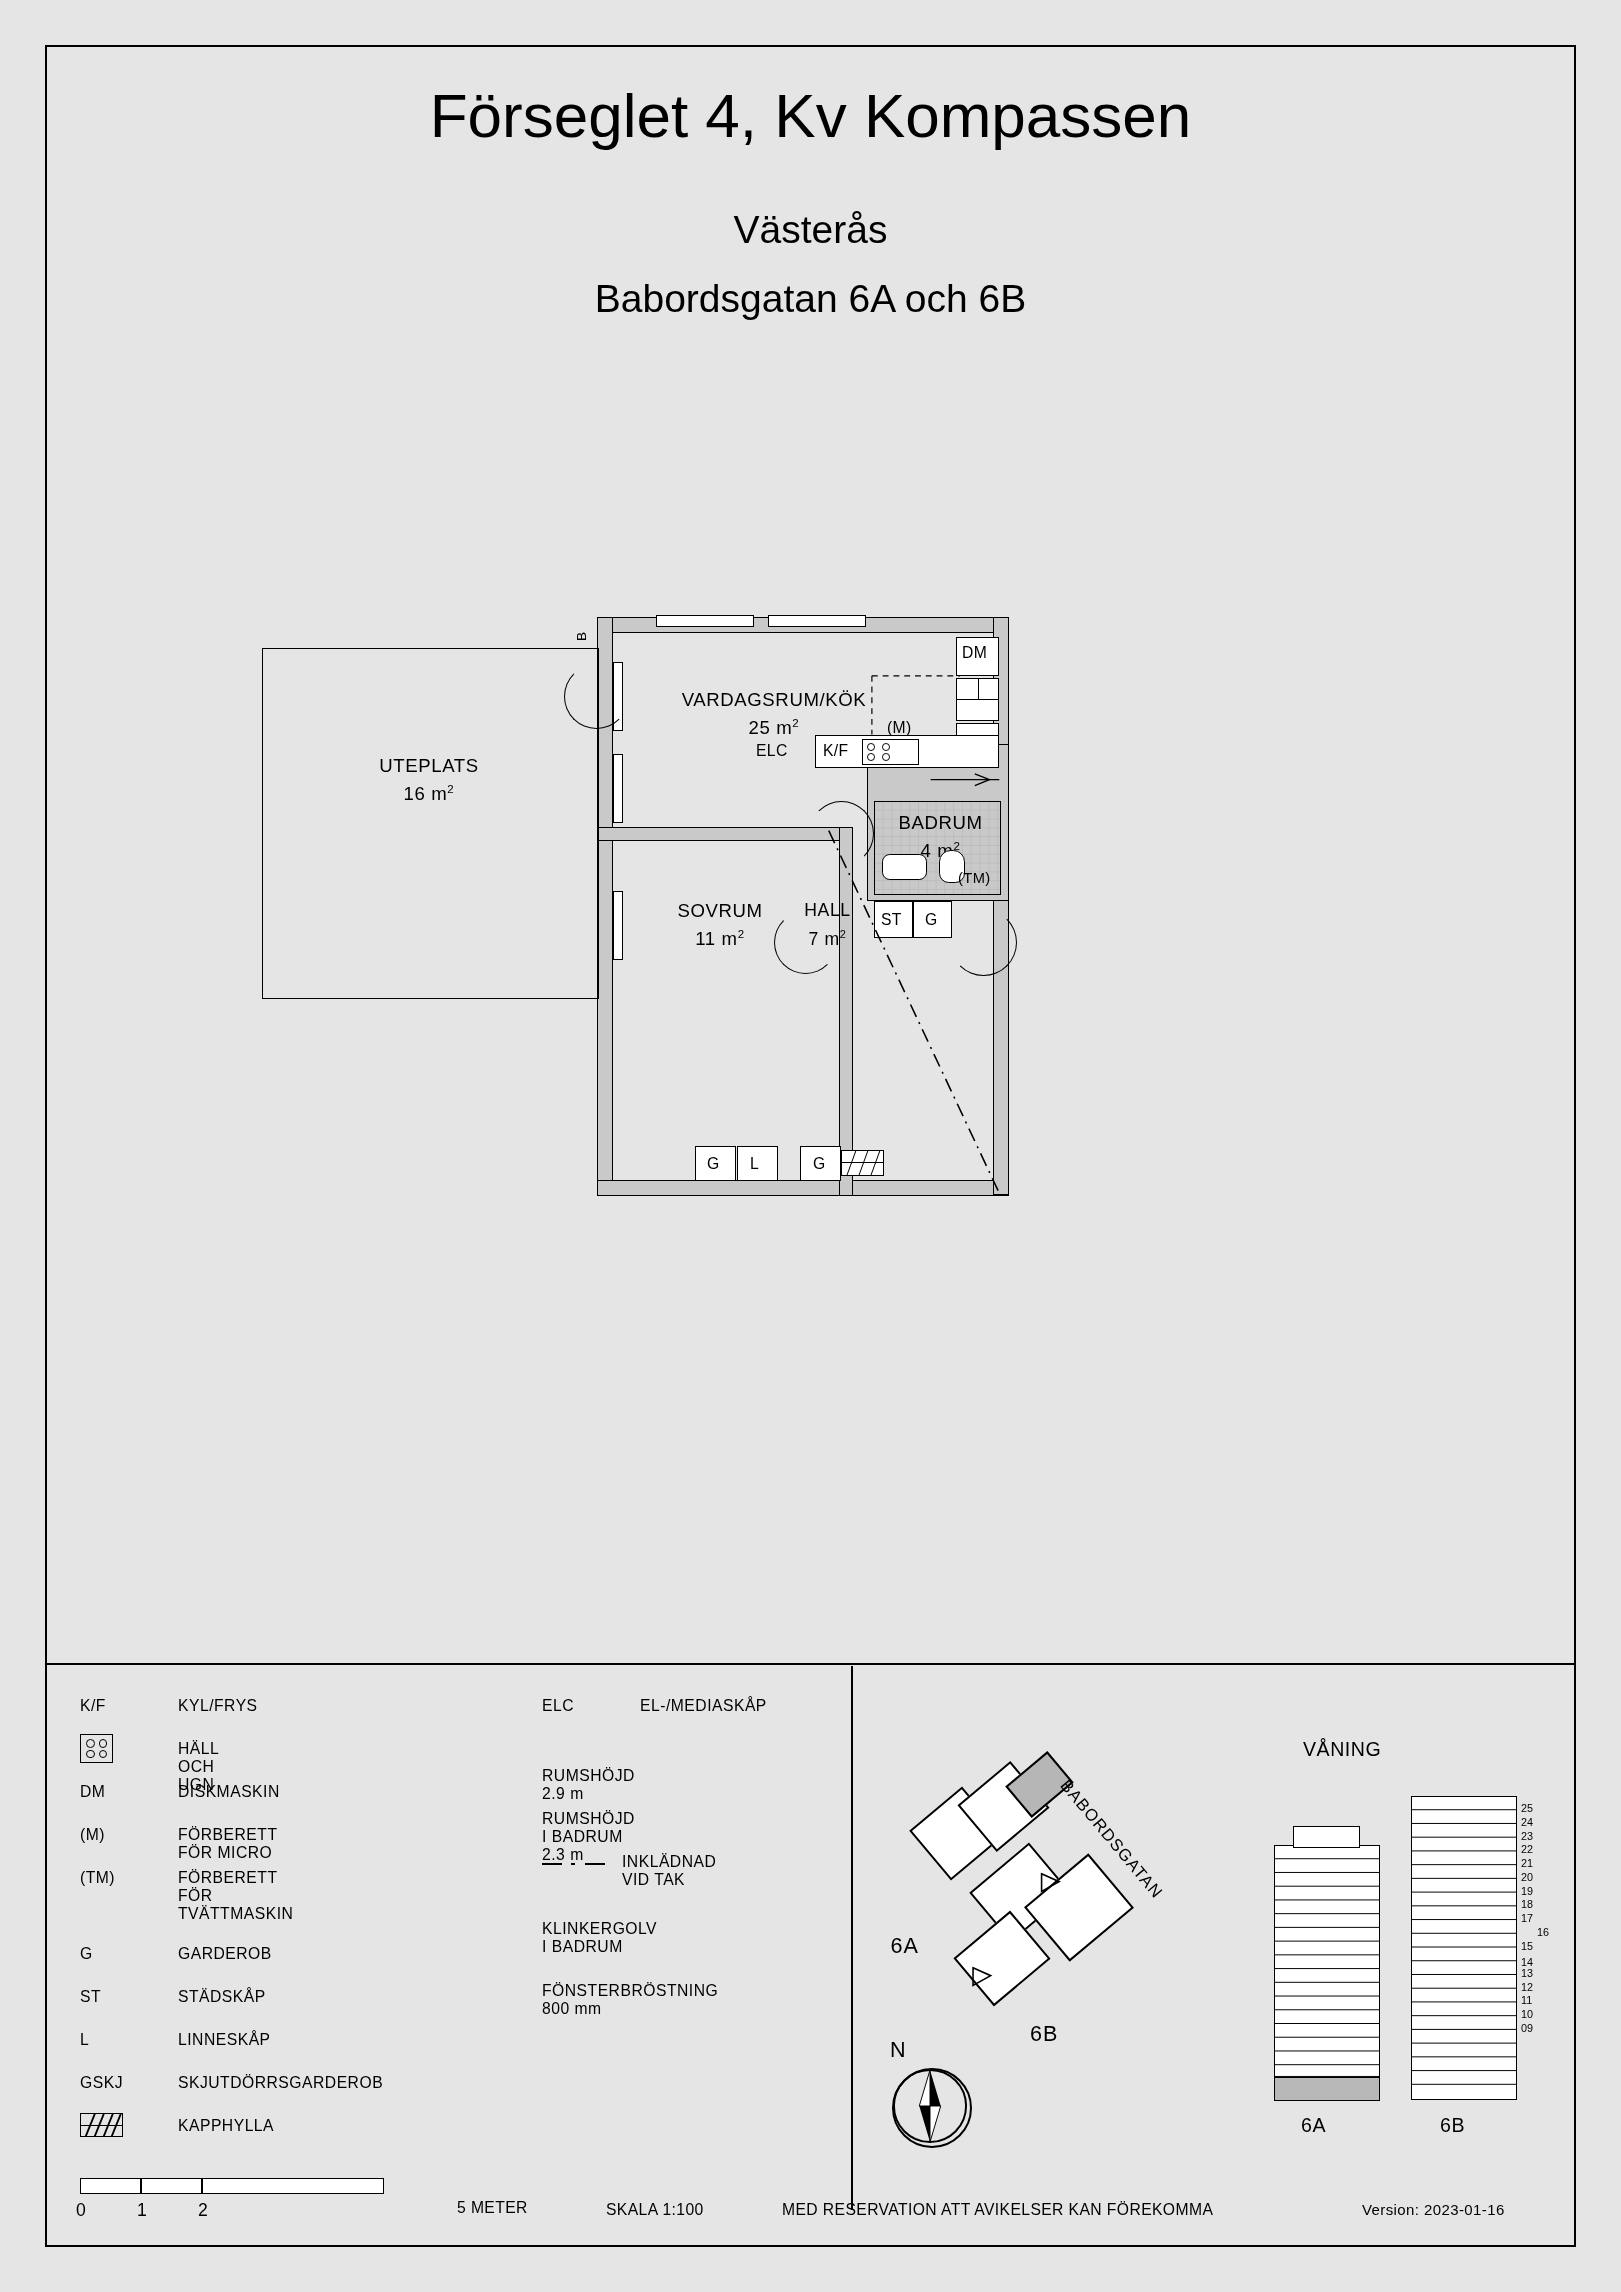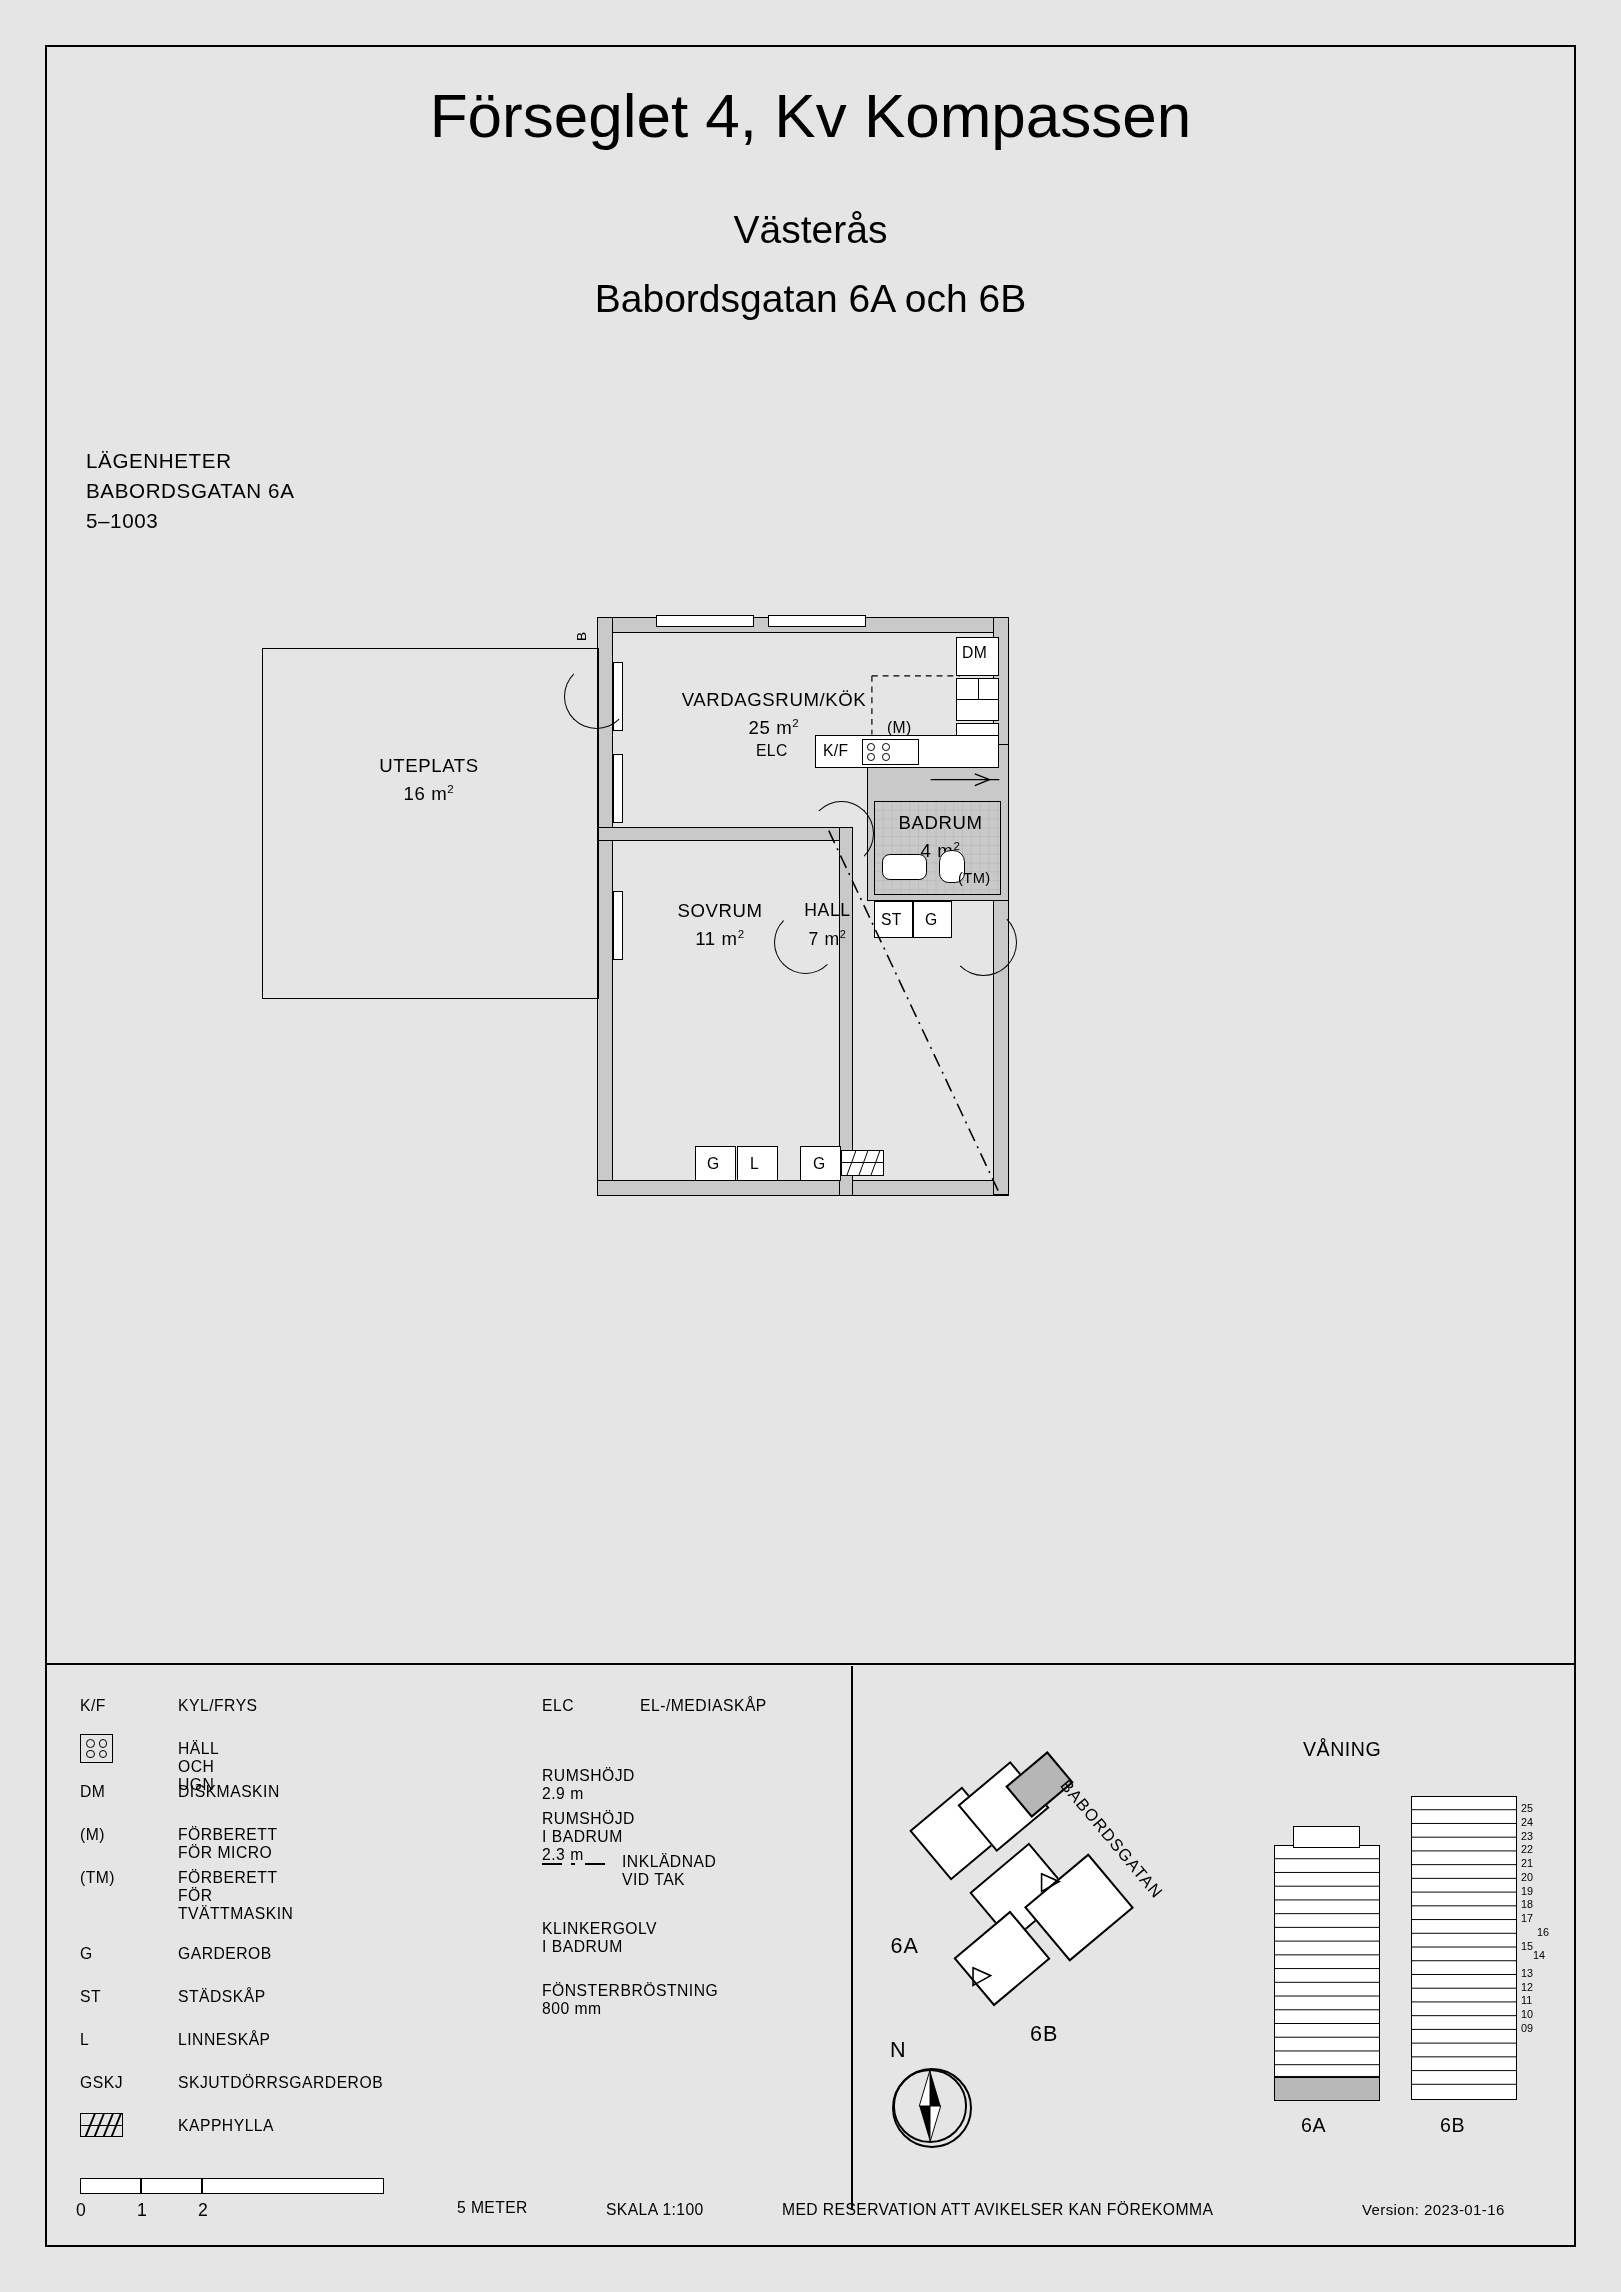--- a/index.html
+++ b/index.html
@@ -72,25 +72,20 @@
 </head>
 <body>
 
 <div id="page">
   <div class="border"></div>
 
   <div class="title">Förseglet 4, Kv Kompassen</div>
   <div class="sub1">Västerås</div>
   <div class="sub2">Babordsgatan 6A och 6B</div>
 
-  <div class="leftmeta">
-    <div>LÄGENHETER</div>
-    <div>BABORDSGATAN 6A</div>
-    <div>5–1003</div>
-  </div>
 
   <div id="plan">
 
     <div class="wall" style="left:225px;top:0px;width:412px;height:15.7px;"></div>
 
     <div class="wall" style="left:225px;top:0px;width:15.7px;height:578px;"></div>
 
     <div class="wall" style="left:225px;top:563px;width:412px;height:15.7px;"></div>
 
     <div class="wall" style="left:621px;top:0px;width:15.7px;height:578px;"></div>
@@ -368,21 +363,21 @@
         <div class="flrnum" style="left: 257px; top: 47px;">24</div>
         <div class="flrnum" style="left: 257px; top: 61px;">23</div>
         <div class="flrnum" style="left: 257px; top: 74px;">22</div>
         <div class="flrnum" style="left: 257px; top: 88px;">21</div>
         <div class="flrnum" style="left: 257px; top: 102px;">20</div>
         <div class="flrnum" style="left: 257px; top: 116px;">19</div>
         <div class="flrnum" style="left: 257px; top: 129px;">18</div>
         <div class="flrnum" style="left: 257px; top: 143px;">17</div>
         <div class="flrnum" style="left: 257px; top: 157px; margin-left: 16px;">16</div>
         <div class="flrnum" style="left: 257px; top: 171px;">15</div>
-        <div class="flrnum" style="left: 257px; top: 180px; margin-left: 12px;">14</div>
+        <div class="flrnum" style="left: 257px; top: 187px;">14</div>
         <div class="flrnum" style="left: 257px; top: 198px;">13</div>
         <div class="flrnum" style="left: 257px; top: 212px;">12</div>
         <div class="flrnum" style="left: 257px; top: 225px;">11</div>
         <div class="flrnum" style="left: 257px; top: 239px;">10</div>
         <div class="flrnum" style="left: 257px; top: 253px;">09</div>
       </div>
 
     <div class="elevlbl" style="left:37px;top:345px;">6A</div>
     <div class="elevlbl" style="left:176px;top:345px;">6B</div>
   </div>

